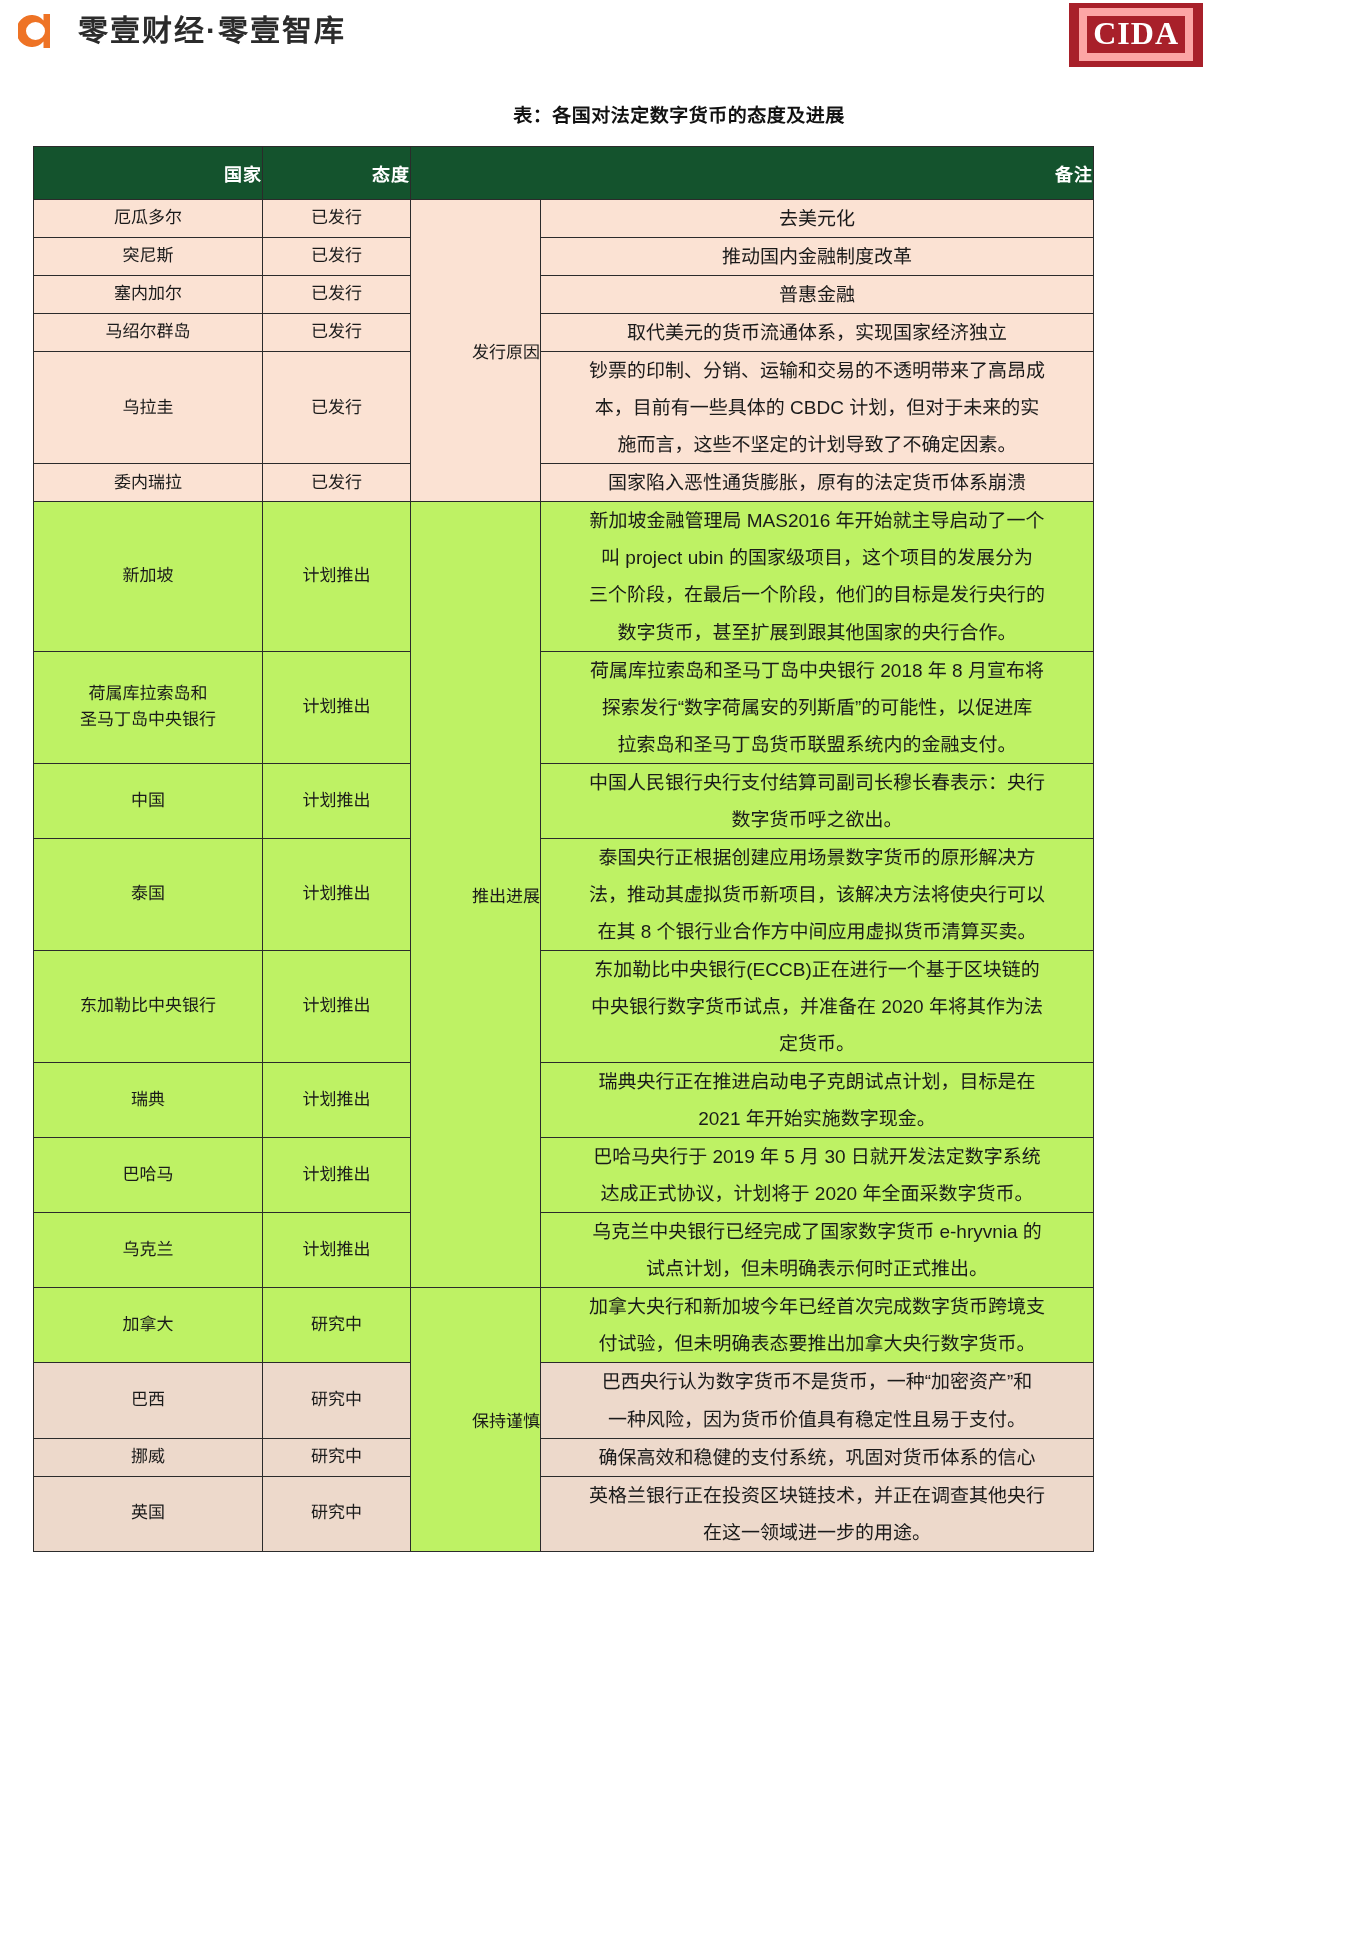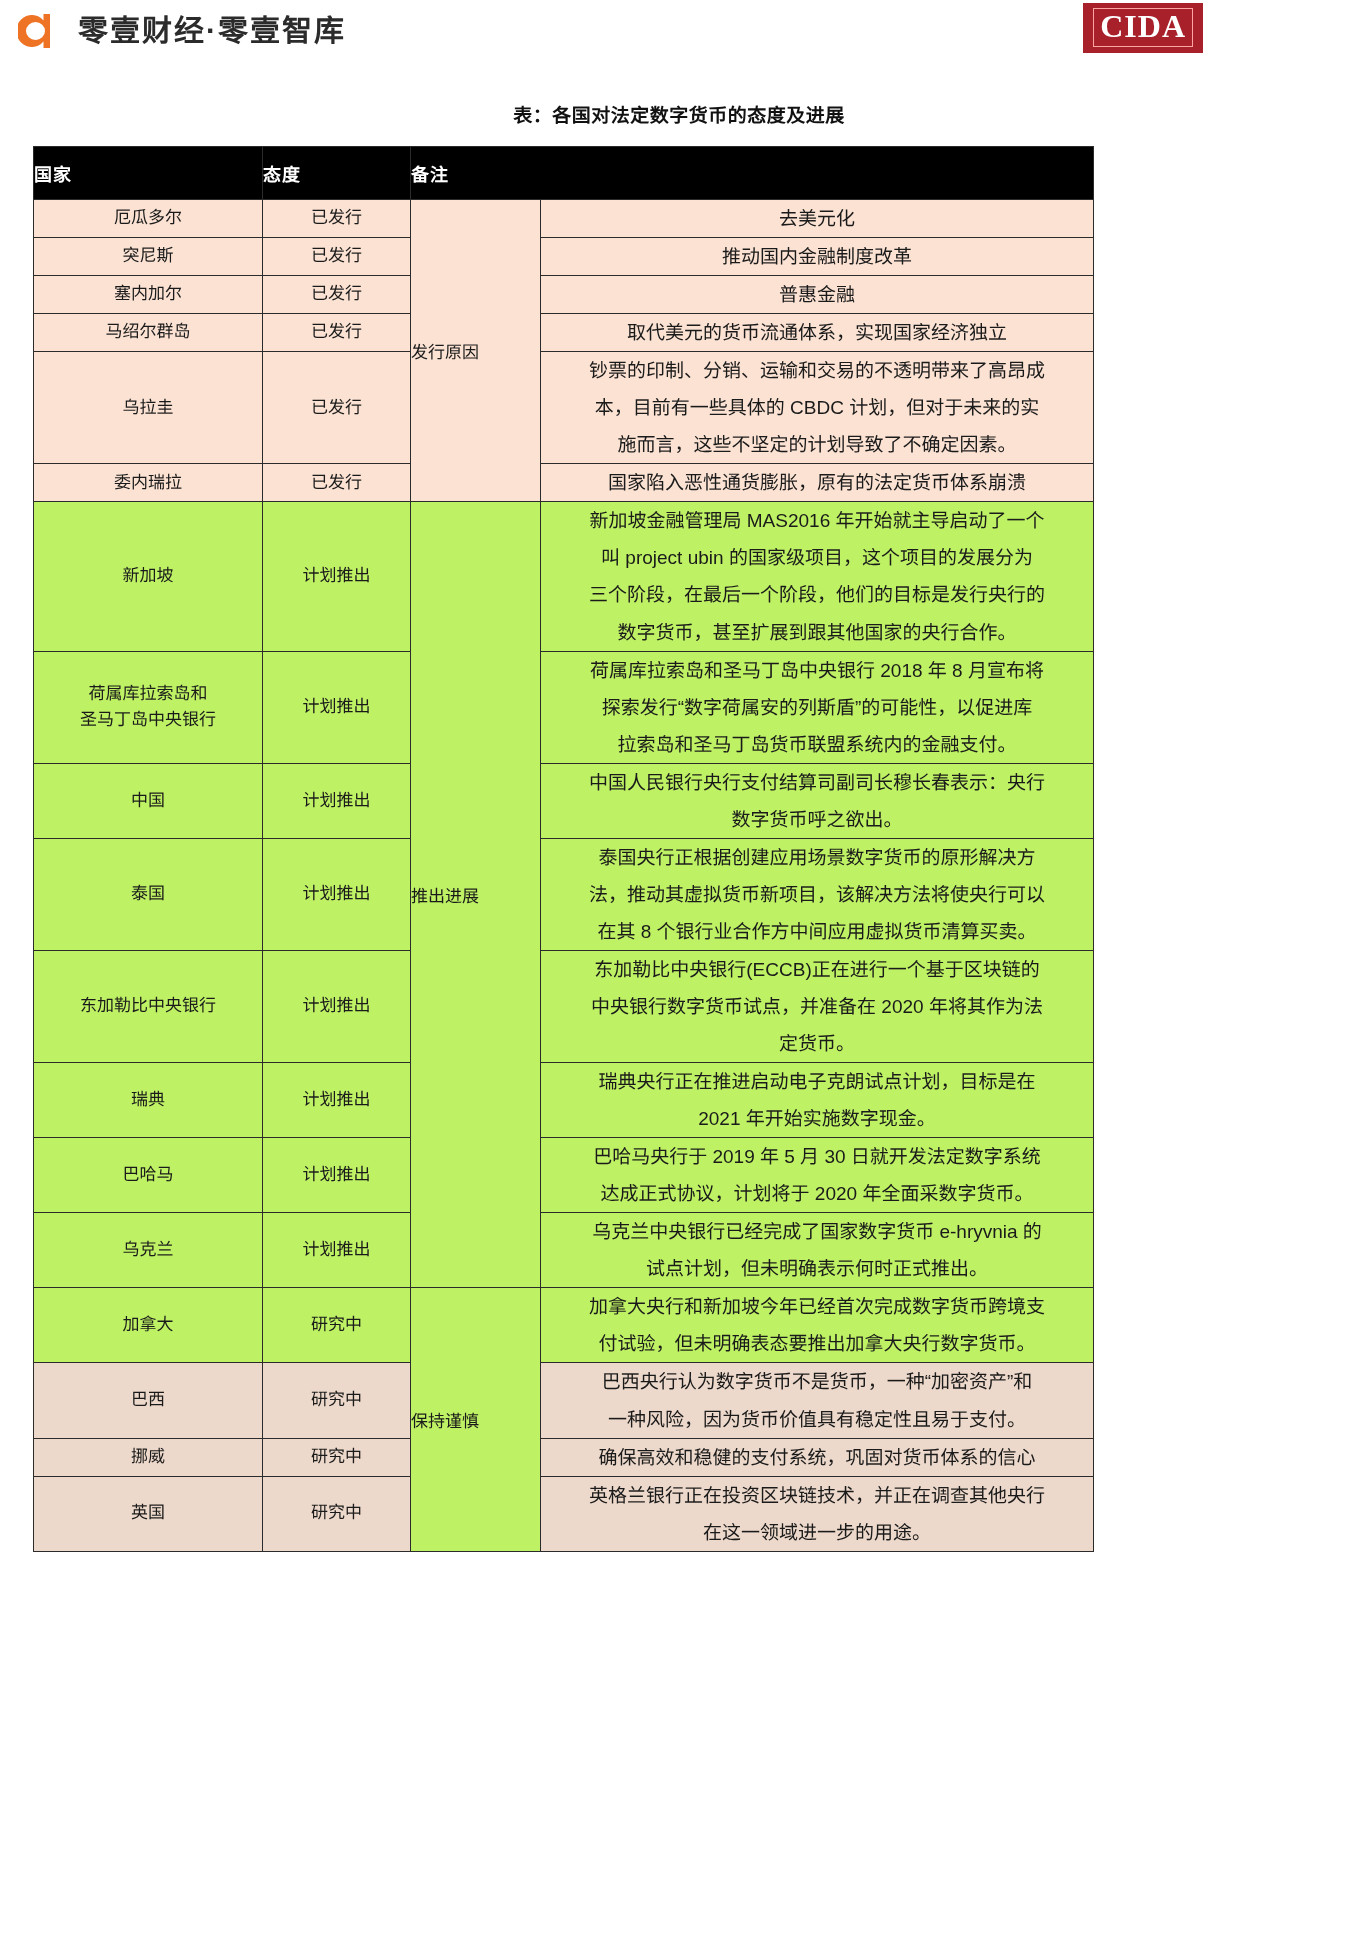--- a/index.html
+++ b/index.html
@@ -49,21 +49,21 @@
   .brand-right{
     position:absolute;
     right:10px; top:3px;
     display:flex;
     align-items:stretch;
     background:#A8202A;
     padding:5px 10px 6px 10px;
     gap:12px;
   }
   .cida-badge{
-    border:1px solid #fca5a5;
+    border:8px solid #fca5a5;
     padding:1px 6px 2px 6px;
     display:flex;
     align-items:center;
     justify-content:center;
   }
   .cida-badge-text{
     font-family:"Liberation Serif","DejaVu Serif",serif;
     font-size:32px;
     font-weight:700;
     color:#ffffff;
@@ -114,38 +114,38 @@
     border-collapse:collapse;
     width:1060px;
     table-layout:fixed;
   }
   table.cdbc td, table.cdbc th{
     border:1px solid #2b2b2b;
     padding:0;
     vertical-align:middle;
   }
   thead th{
-    background:#000000;
+    background:#14532d;
     color:#ffffff;
     font-size:18px;
     font-weight:700;
     height:52px;
-    text-align:left;
+    text-align:right;
     letter-spacing:1px;
     border-color:#2b2b2b;
   }
 
   td.country, td.attitude{
     text-align:center;
     font-size:17px;
     line-height:1.55;
     padding:10px 6px;
   }
   td.group{
-    text-align:left;
+    text-align:right;
     font-size:17px;
     padding:10px 4px;
   }
   td.remark{
     font-size:19px;
     line-height:1.95;
     padding:8px 14px 8px 12px;
     text-align:center;
   }
 

